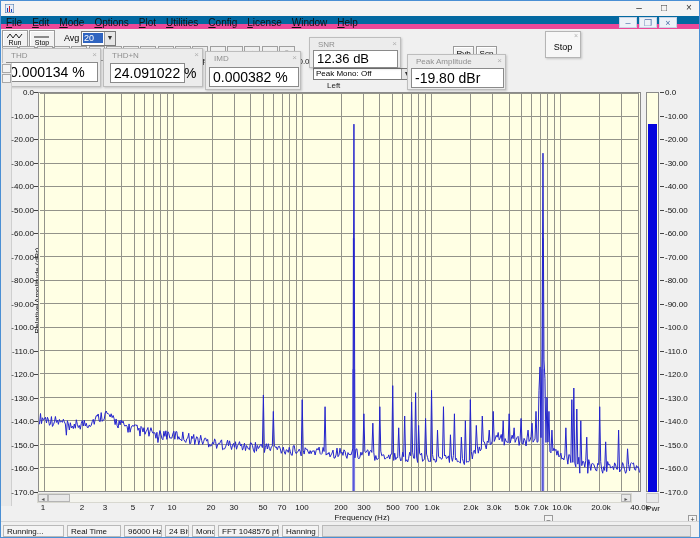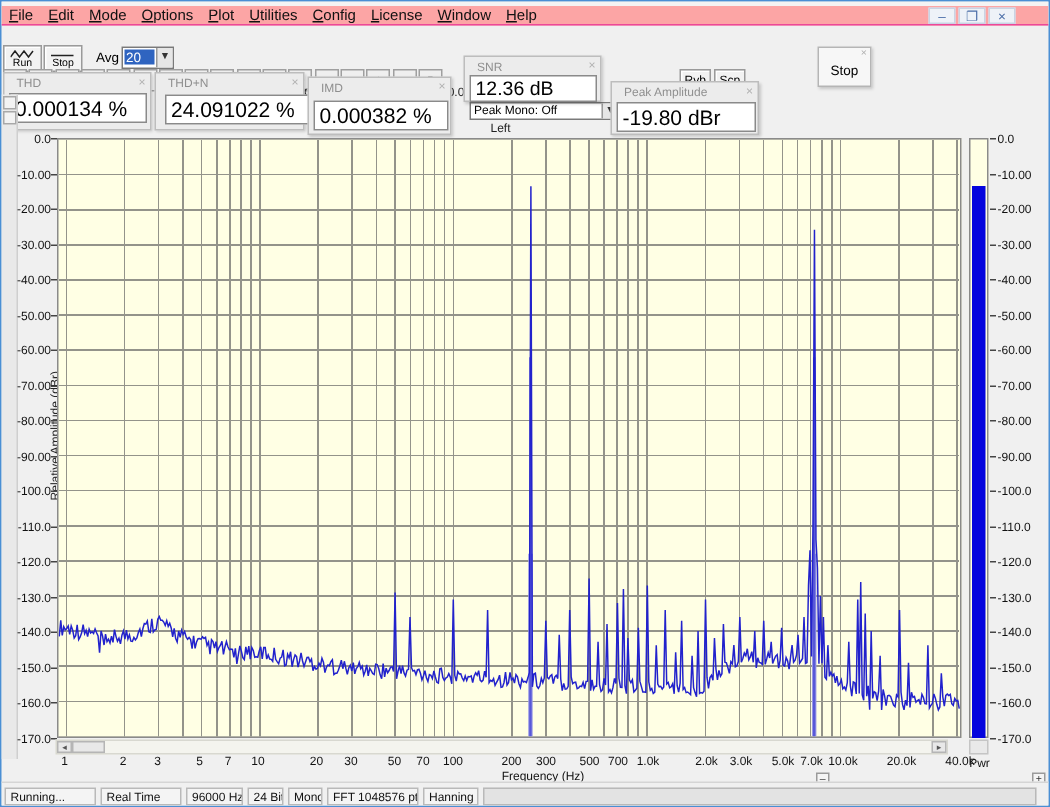--- a/index.html
+++ b/index.html
@@ -7,21 +7,21 @@
   #win {
     position:relative; width:700px; height:538px; background:#f0f0f0;
     border:1px solid #4a8fd4; overflow:hidden; font-size:10px; color:#000;
   }
   
   .titlebar { position:absolute; left:0; top:0; width:100%; height:15px; background:#f4f4f4; }
   .titlebar .appicon { position:absolute; left:4px; top:3px; }
   .titlebar .title { position:absolute; left:17px; top:1px; font-size:10px; line-height:14px; color:#111; }
   .wbtn { position:absolute; top:0; width:22px; height:14px; text-align:center; font-size:10px; line-height:14px; color:#333; }
   
-  .menubar { position:absolute; left:0; top:3px; width:100%; height:13px; background:#fca5a5; border-bottom:1px solid #ec4899; }
+  .menubar { position:absolute; left:0; top:15px; width:100%; height:13px; background:#0369a1; border-bottom:5px solid #ec4899; }
   .menu-item { display:inline-block; padding:0 5px; font-size:10px; line-height:13px; color:#111; cursor:default; }
   .mdibtn { position:absolute; top:1px; width:18px; height:11px; font-size:9px; line-height:11px; text-align:center; color:#4d6fa8; border:1px solid #c9d4e4; background:#eef2f8; }
   
   .tbtn { position:absolute; border:1px solid #9a9a9a; background:#f2f2f2; box-shadow:inset 1px 1px 0 #fff; }
   .runstop { width:26px; height:18px; text-align:center; }
   .runstop .lbl { font-size:7px; line-height:7px; display:block; margin-top:-1px; }
   .runstop svg { display:block; margin:2px auto 0; }
   .avg-label { position:absolute; left:63px; top:32px; font-size:9px; }
   .combo { position:absolute; background:#fff; border:1px solid #7a7a7a; font-size:9px; }
   .combo .arrow { position:absolute; right:0; top:0; bottom:0; width:11px; background:#e6e6e6; border-left:1px solid #9a9a9a; text-align:center; font-size:7px; line-height:12px; color:#333; }
@@ -135,21 +135,21 @@
 
   
   <div class="mpanel" style="left:1px; top:47px; width:99px; height:39px">
     <span class="ptitle">THD</span>
     <span class="pclose">×</span>
     <span class="pval" style="left:3px; top:13px; width:92px">0.000134 %</span>
   </div>
   <div class="mpanel" style="left:102px; top:47px; width:100px; height:39px">
     <span class="ptitle">THD+N</span>
     <span class="pclose">×</span>
-    <span class="pval" style="left:6px; top:14px; width:100px">24.091022 %</span>
+    <span class="pval" style="left:6px; top:14px; width:75px">24.091022 %</span>
   </div>
   <div class="mpanel" style="left:204px; top:50px; width:96px; height:39px">
     <span class="ptitle">IMD</span>
     <span class="pclose">×</span>
     <span class="pval" style="left:3px; top:15px; width:90px">0.000382 %</span>
   </div>
   <div class="mpanel" style="left:308px; top:36px; width:92px; height:31px">
     <span class="ptitle">SNR</span>
     <span class="pclose">×</span>
     <span class="pval" style="left:3px; top:12px; width:85px; font-size:13px; line-height:16px">12.36 dB</span>

